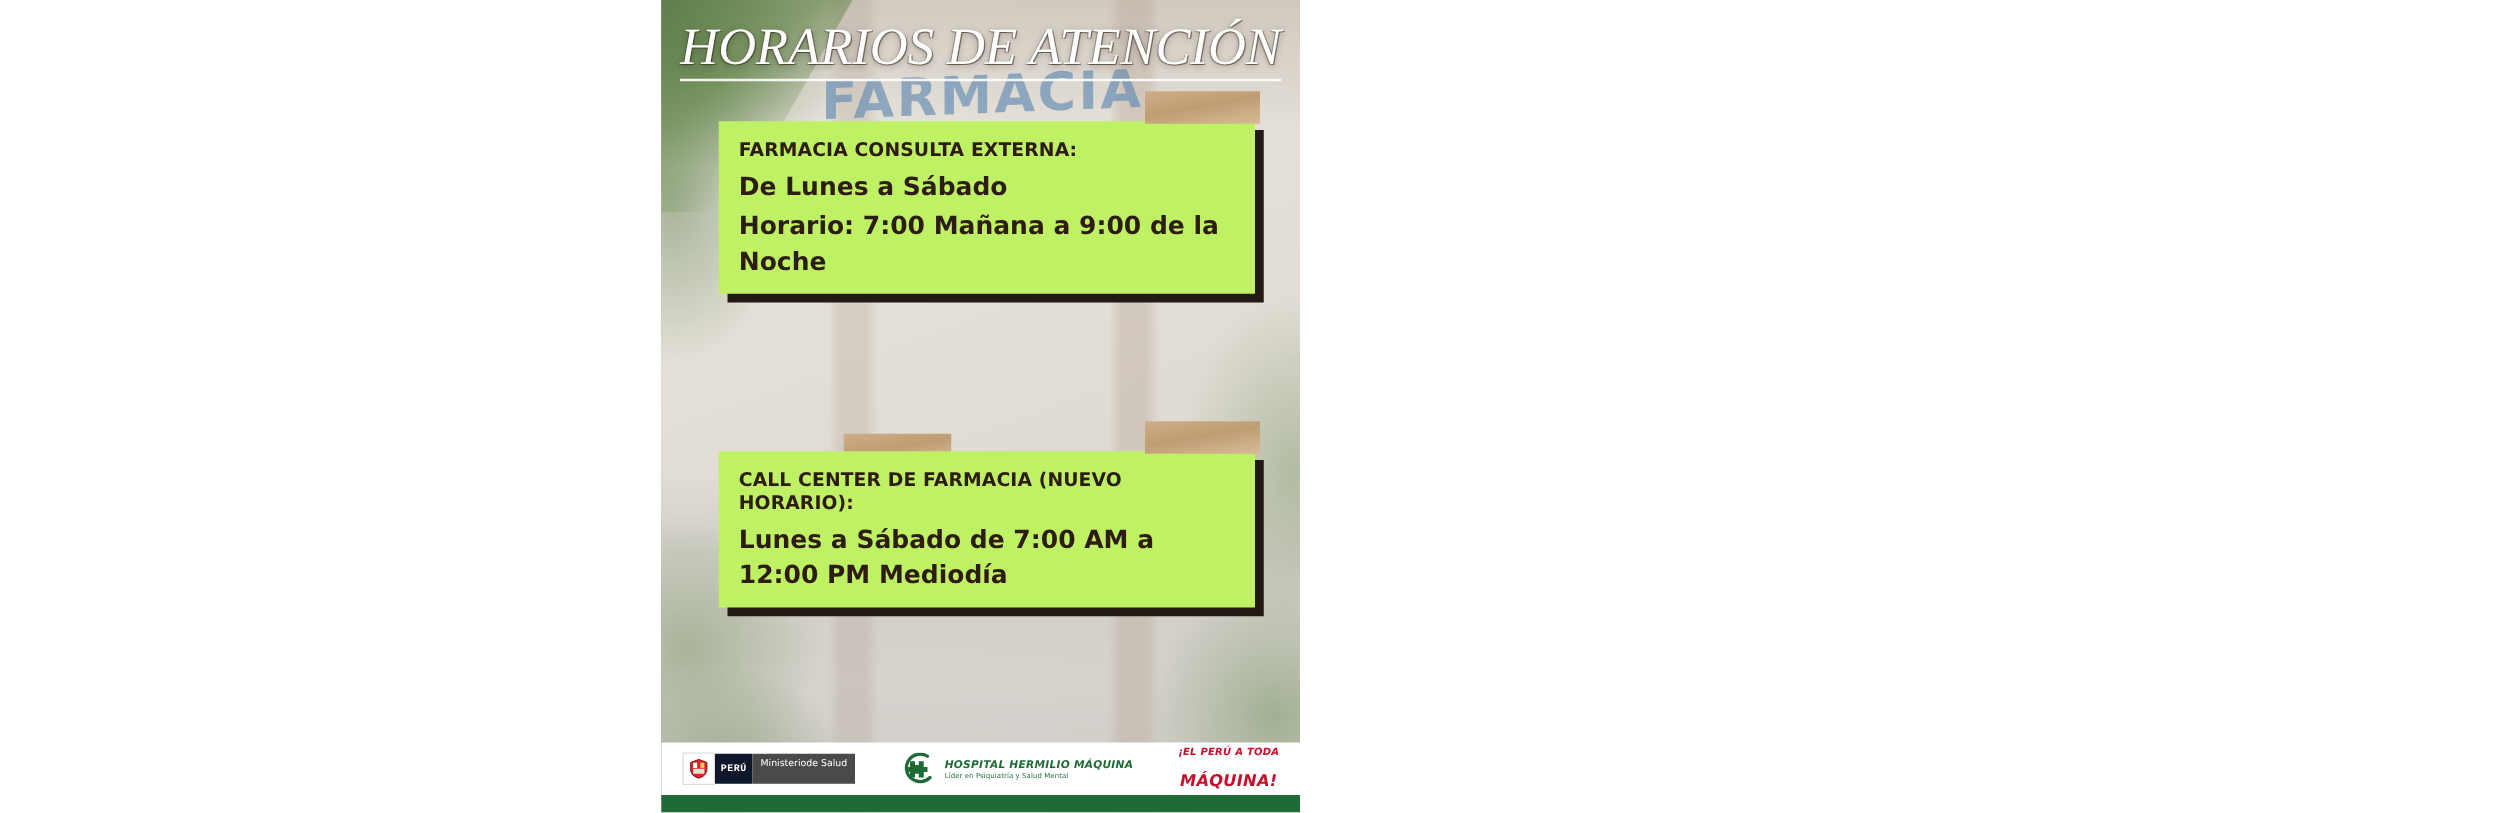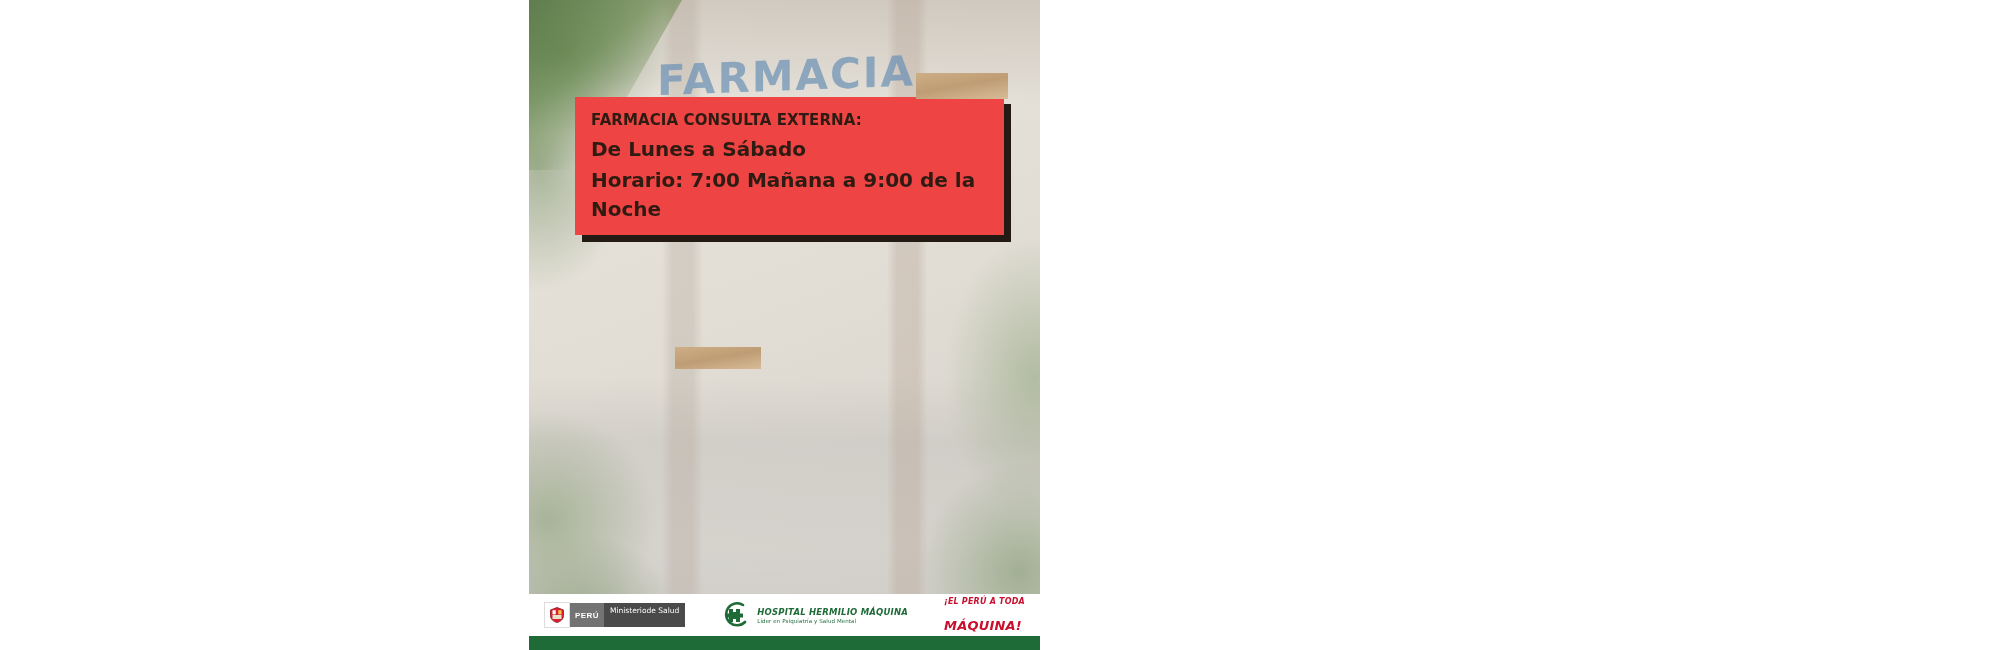--- a/index.html
+++ b/index.html
@@ -112,21 +112,21 @@
   .title .underline {
     border-bottom: 2px solid rgba(255,255,255,0.9);
     padding-bottom: 2px;
   }
 
   
   .card {
     position: absolute;
     left: 46px;
     width: 429px;
-    background: #ef4444;
+    background: #bef264;
     padding: 14px 16px 12px 16px;
     box-sizing: border-box;
     box-shadow: 7px 7px 0 0 #231a14;
   }
   .card-1 { top: 97px;  }
   .card-2 { top: 235px; }
   .card-3 { top: 361px; }
 
   
   .tab {
@@ -206,23 +206,23 @@
   .minsa-shield {
     width: 24px;
     height: 24px;
     background: #ffffff;
     border: 1px solid #dddddd;
     display: flex;
     align-items: center;
     justify-content: center;
   }
   .minsa-peru {
-    background: #737373;
+    background: #0f172a;
     color: #ffffff;
-    font-family: Liberation Sans, sans-serif;
+    font-family: Liberation Mono, monospace;
     font-weight: 700;
     font-size: 8px;
     letter-spacing: 0.4px;
     padding: 0 5px;
     height: 24px;
     display: flex;
     align-items: center;
   }
   .minsa-block {
     background: #4a4a4a;
@@ -259,21 +259,21 @@
   .hosp-text-2 {
     font-family: "DejaVu Sans", sans-serif;
     font-size: 5.5px;
     color: #1f6b38;
     letter-spacing: 0.1px;
     margin-top: 1px;
   }
 
   
   .logo-maquina {
-    text-align: left;
+    text-align: center;
     line-height: 1;
   }
   .maq-1 {
     font-family: "DejaVu Sans", sans-serif;
     font-weight: 700;
     font-style: italic;
     font-size: 8px;
     color: #c8102e;
     letter-spacing: 0.2px;
   }
@@ -293,32 +293,40 @@
 <div class="stage">
 
   <div class="poster">
 
     <div class="photo"></div>
     <div class="veil"></div>
     <div class="ribbon-green"></div>
 
     <div class="sign-farmacia">FARMACIA</div>
 
+    <div class="title">
+      <span class="underline">HORARIOS DE ATENCIÓN</span>
+    </div>
 
     <div class="tab-left tab-left-a"></div>
     <div class="tab-left tab-left-b"></div>
 
     <div class="card card-1">
       <div class="tab tab-1"></div>
       <h2>FARMACIA CONSULTA EXTERNA:</h2>
       <p>De Lunes a Sábado</p>
       <p>Horario: 7:00 Mañana a 9:00 de la Noche</p>
     </div>
 
 
+    <div class="card card-3">
+      <div class="tab tab-3"></div>
+      <h2>CALL CENTER DE FARMACIA (NUEVO HORARIO):</h2>
+      <p>Lunes a Sábado de 7:00 AM a 12:00 PM Mediodía</p>
+    </div>
 
     <div class="footer">
       <div class="footer-white">
 
         <div class="logo-minsa">
           <div class="minsa-shield">
             <svg width="18" height="18" viewBox="0 0 18 18" aria-hidden="true">
               <path d="M9 1.5 L15.5 4 V9.5 C15.5 13.2 12.6 15.6 9 16.5 C5.4 15.6 2.5 13.2 2.5 9.5 V4 Z" fill="#d9232e" stroke="#8c1018" stroke-width="0.8"></path>
               <rect x="4.5" y="4.2" width="3.2" height="4.2" fill="#ffffff"></rect>
               <rect x="10.3" y="4.2" width="3.2" height="4.2" fill="#f2c94c"></rect>

